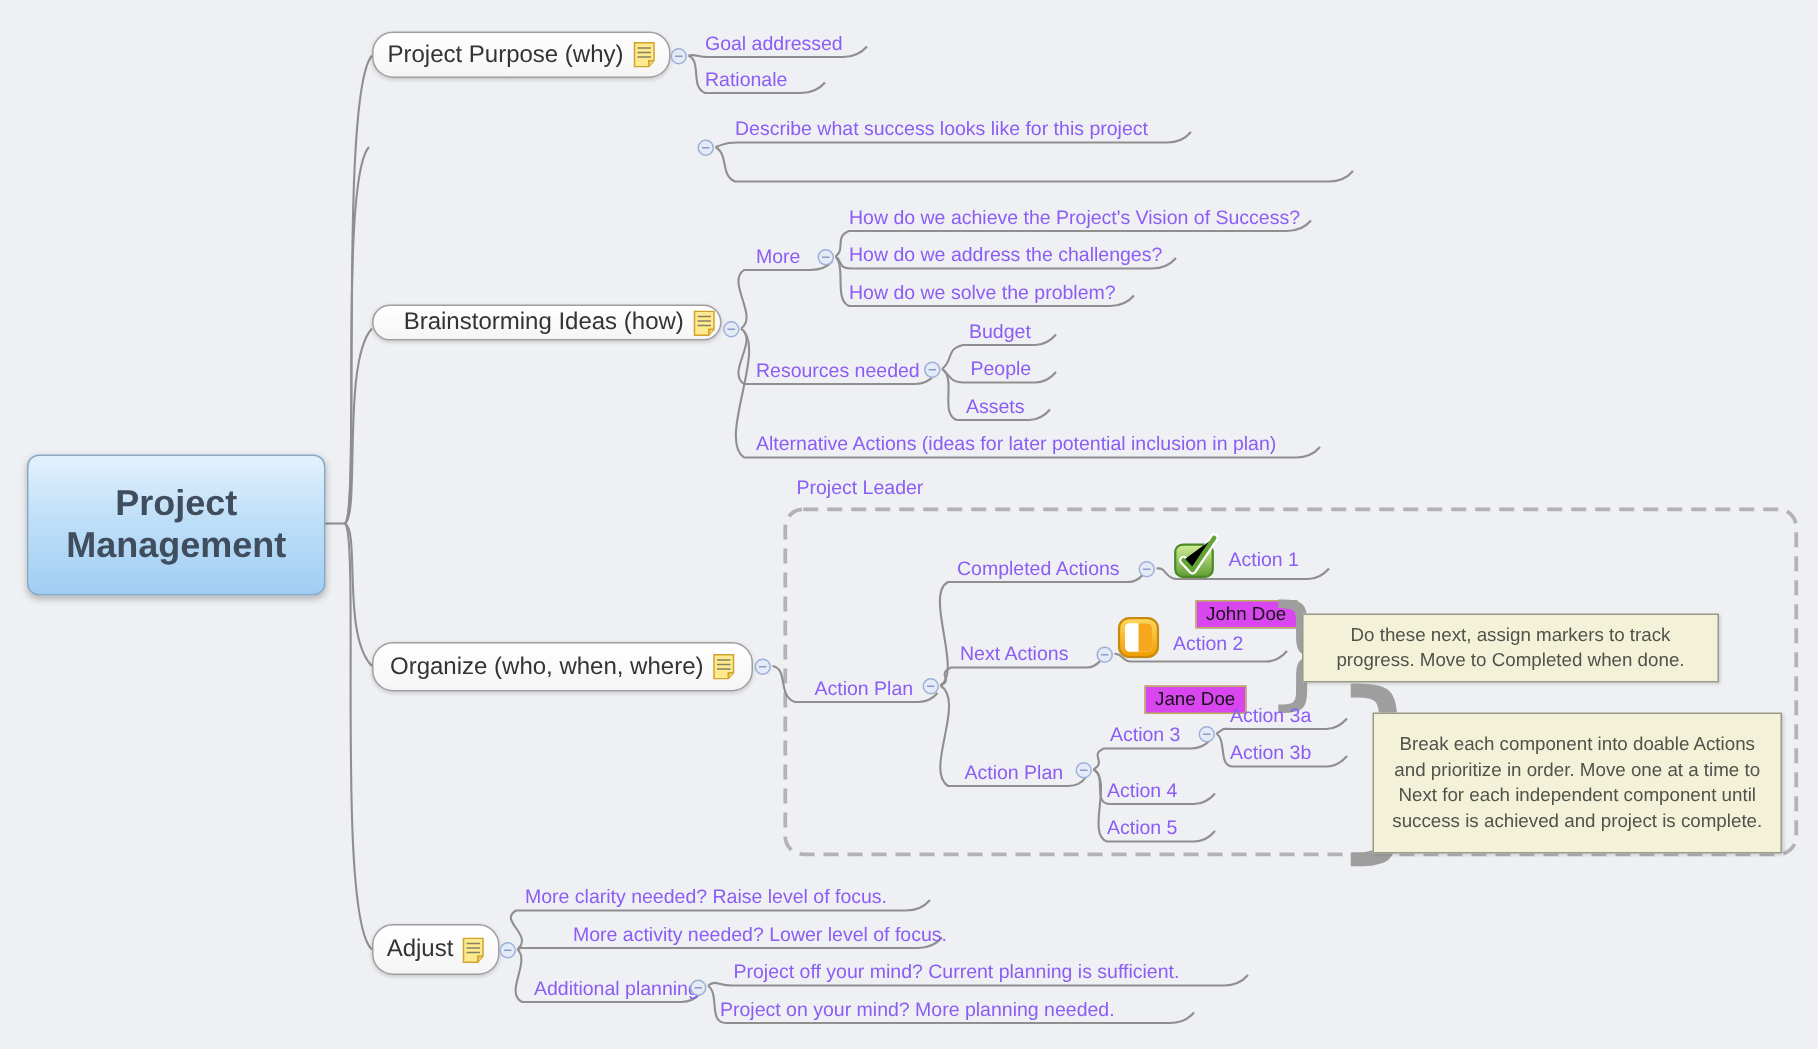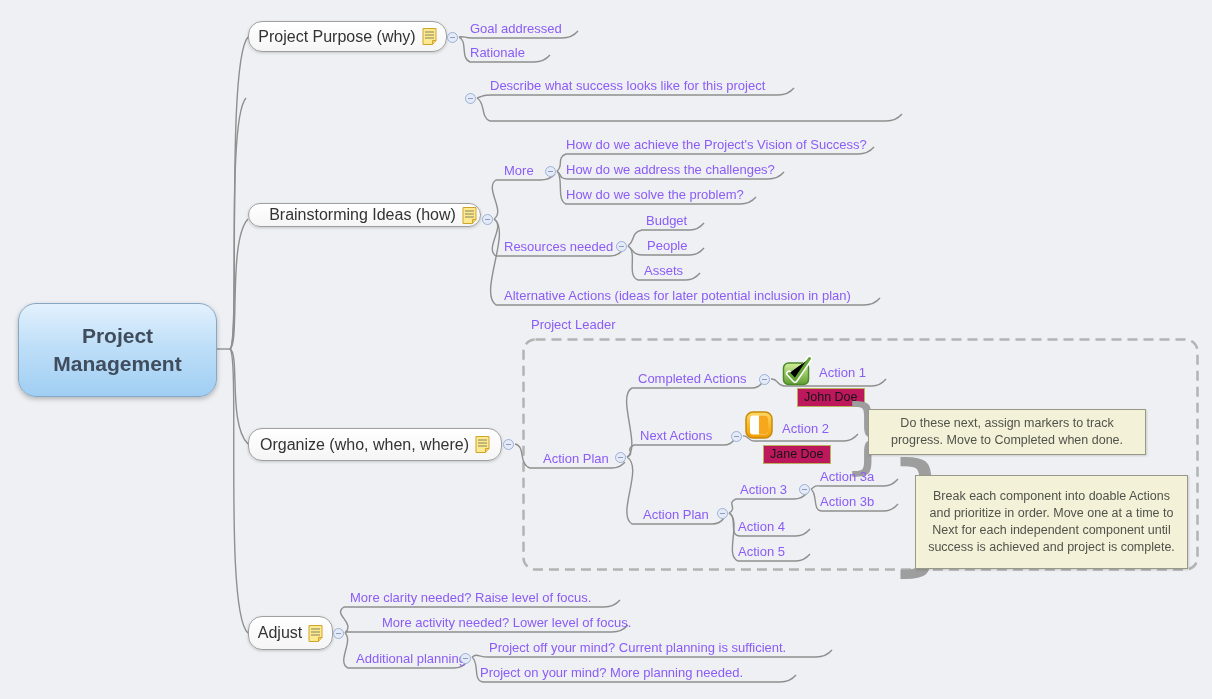--- a/index.html
+++ b/index.html
@@ -2,31 +2,31 @@
 <html><head>
 <meta charset="utf-8">
 <style>
   html,body{margin:0;padding:0;}
   body{background:#eef0f3;font-family:"Liberation Sans",sans-serif;}
   #canvas{position:relative;width:1212px;height:699px;background:#eef0f3;overflow:hidden;}
   #lines{position:absolute;left:0;top:0;}
   .node{position:absolute;display:flex;align-items:center;justify-content:center;gap:6px;
         background:linear-gradient(180deg,#ffffff,#f5f5f5);border:1px solid #9f9f9f;border-radius:14px;
         box-shadow:0 1px 3px rgba(0,0,0,.18);font-size:16px;color:#333;white-space:nowrap;box-sizing:border-box;}
-  .root{position:absolute;left:18px;top:303px;width:197px;height:92px;border-radius:18px;
+  .root{position:absolute;left:18px;top:303px;width:197px;height:92px;border-radius:8px;
         background:linear-gradient(180deg,#e3f1fd 0%,#bfdff8 45%,#a0cef3 100%);border:1px solid #86a8c5;
         box-shadow:0 2px 5px rgba(0,0,0,.25);display:flex;align-items:center;justify-content:center;
-        font-size:21px;font-weight:bold;color:#3f4d5c;text-align:center;line-height:28px;}
+        font-size:24px;font-weight:bold;color:#3f4d5c;text-align:center;line-height:28px;}
   .root .lbl{width:150px;}
   .txt{position:absolute;font-size:13px;line-height:16px;color:#8b5cf6;white-space:nowrap;}
   .circle{position:absolute;width:11px;height:11px;border-radius:50%;background:#e4ebf7;
           border:1px solid #9db0d8;box-sizing:border-box;display:flex;align-items:center;justify-content:center;}
   .circle::after{content:"";width:5px;height:1px;background:#8a9cc8;}
-  .tag{position:absolute;background:#be185d;border:1px solid #b9b25b;font-size:12.5px;color:#151515;
-       padding:1px 6px;white-space:nowrap;line-height:15px;}
+  .tag{position:absolute;background:#d946ef;border:1px solid #b9b25b;font-size:12.5px;color:#151515;
+       padding:1px 6px;white-space:nowrap;line-height:15px;margin-top:12px;}
   .note{position:absolute;background:#f4f1d9;border:1px solid #99998a;color:#51524a;font-size:12.5px;
         line-height:17px;text-align:center;display:flex;align-items:center;justify-content:center;
         padding:3px 6px;box-sizing:border-box;box-shadow:1px 1px 2px rgba(0,0,0,.15);}
   .brace{position:absolute;color:#9e9e9e;font-family:"DejaVu Sans",sans-serif;}
   .marker{position:absolute;}
   .nicon{flex:0 0 auto;display:inline-flex;}
 </style>
 </head>
 <body>
 

